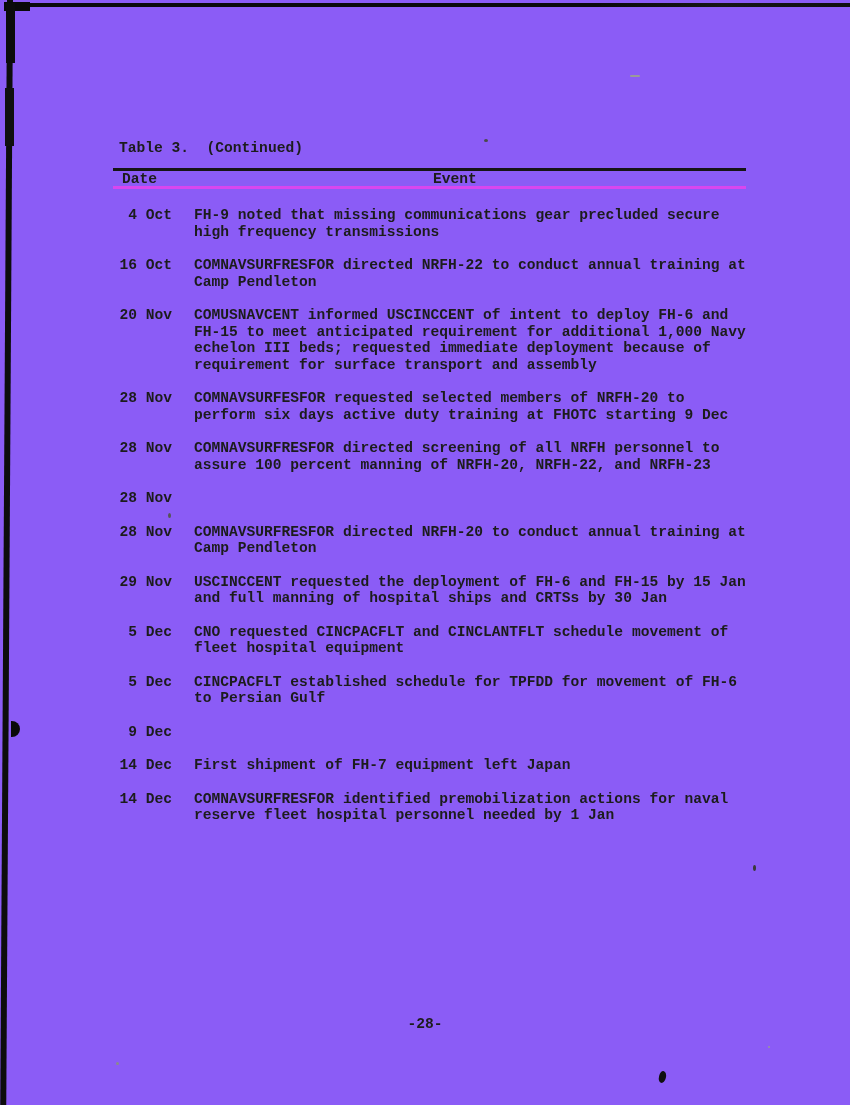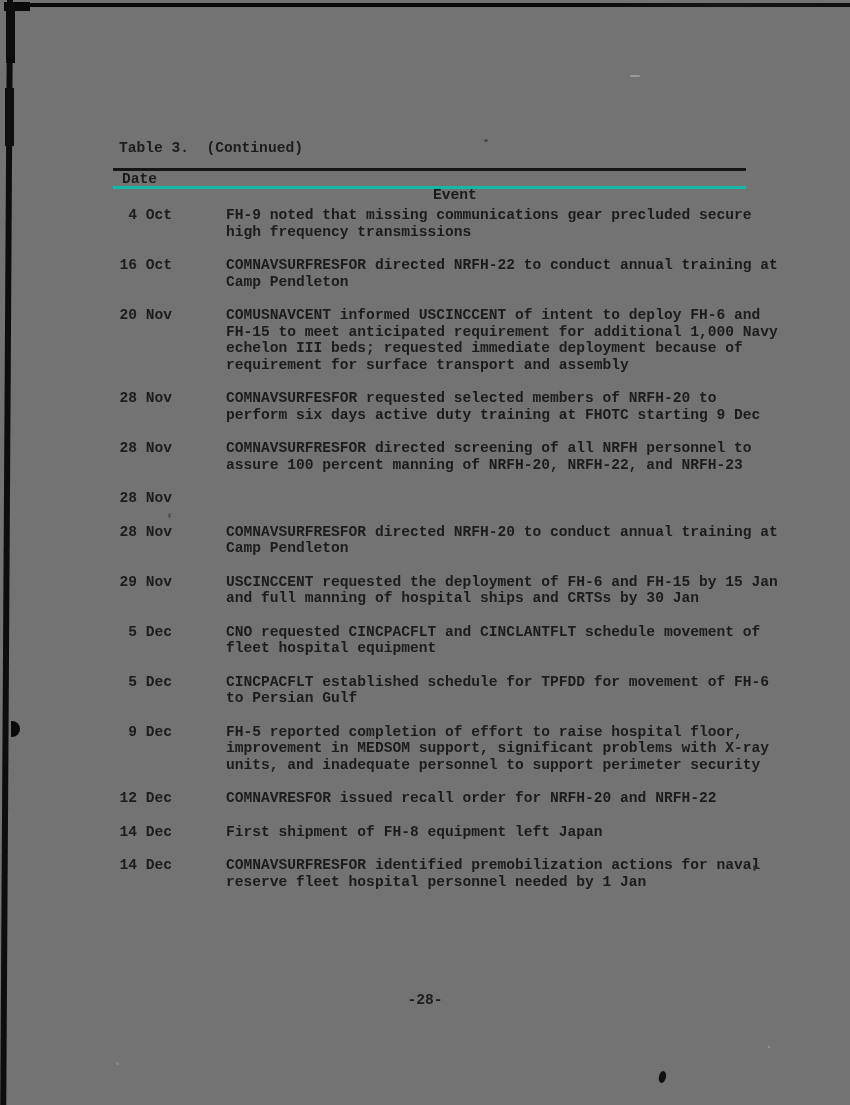--- a/index.html
+++ b/index.html
@@ -1,21 +1,21 @@
 <!DOCTYPE html>
 <html><head>
 <meta charset="utf-8">
 <style>
   html, body { margin: 0; padding: 0; }
   body { background: #e8e8e6; }
   .page {
     position: relative;
     width: 850px;
     height: 1105px;
-    background: #737373;
+    background: #8b5cf6;
     overflow: hidden;
     font-family: "Liberation Mono", "DejaVu Sans Mono", monospace;
     font-weight: 700;
     color: #1c1c1c;
     font-size: 14.6px;
   }
 
   
   .edge-top {
     position: absolute; left: 8px; top: 3px; width: 842px; height: 4px;
@@ -49,37 +49,37 @@
   .s6 { left: 768px; top: 1046px; width: 2px; height: 2px; background: #999; }
 
   
   .title {
     position: absolute; left: 119px; top: 140px;
     white-space: pre;
   }
   .table-header {
     position: absolute; left: 113px; top: 168px; width: 633px;
     border-top: 3px solid #151515;
-    border-bottom: 3px solid #14b8a6;
+    border-bottom: 3px solid #d946ef;
     height: 15px;
   }
   .table-header .col-date {
     position: absolute; left: 9px; top: 1px; line-height: 15px;
   }
   .table-header .col-event {
-    position: absolute; left: 320px; top: 17px; line-height: 15px;
+    position: absolute; left: 320px; top: 1px; line-height: 15px;
   }
   .rows {
     position: absolute; left: 119px; top: 207px; width: 660px;
   }
-  .row { display: flex; margin-bottom: 17px; line-height: 16.5px; gap: 32px; }
+  .row { display: flex; margin-bottom: 17px; line-height: 16.5px; }
   .row .date { width: 53px; flex: none; text-align: right; }
   .row .event { margin-left: 22px; width: 580px; flex: none; white-space: pre-wrap; }
   .page-number {
-    position: absolute; left: 0; top: 992px; width: 850px;
+    position: absolute; left: 0; top: 1016px; width: 850px;
     text-align: center; line-height: 16px;
   }
 </style>
 </head>
 <body>
 
 <div class="page">
 
   <div class="edge-top"></div>
   <div class="edge-left"></div>
@@ -148,31 +148,24 @@
       <div class="event">CNO requested CINCPACFLT and CINCLANTFLT schedule movement of
 fleet hospital equipment</div>
     </div>
     <div class="row">
       <div class="date">5 Dec</div>
       <div class="event">CINCPACFLT established schedule for TPFDD for movement of FH-6
 to Persian Gulf</div>
     </div>
     <div class="row">
       <div class="date">9 Dec</div>
-      <div class="event">FH-5 reported completion of effort to raise hospital floor,
-improvement in MEDSOM support, significant problems with X-ray
-units, and inadequate personnel to support perimeter security</div>
-    </div>
-    <div class="row">
-      <div class="date">12 Dec</div>
-      <div class="event">COMNAVRESFOR issued recall order for NRFH-20 and NRFH-22</div>
     </div>
     <div class="row">
       <div class="date">14 Dec</div>
-      <div class="event">First shipment of FH-8 equipment left Japan</div>
+      <div class="event">First shipment of FH-7 equipment left Japan</div>
     </div>
     <div class="row">
       <div class="date">14 Dec</div>
       <div class="event">COMNAVSURFRESFOR identified premobilization actions for naval
 reserve fleet hospital personnel needed by 1 Jan</div>
     </div>
   </div>
 
   <div class="page-number">-28-</div>
 

